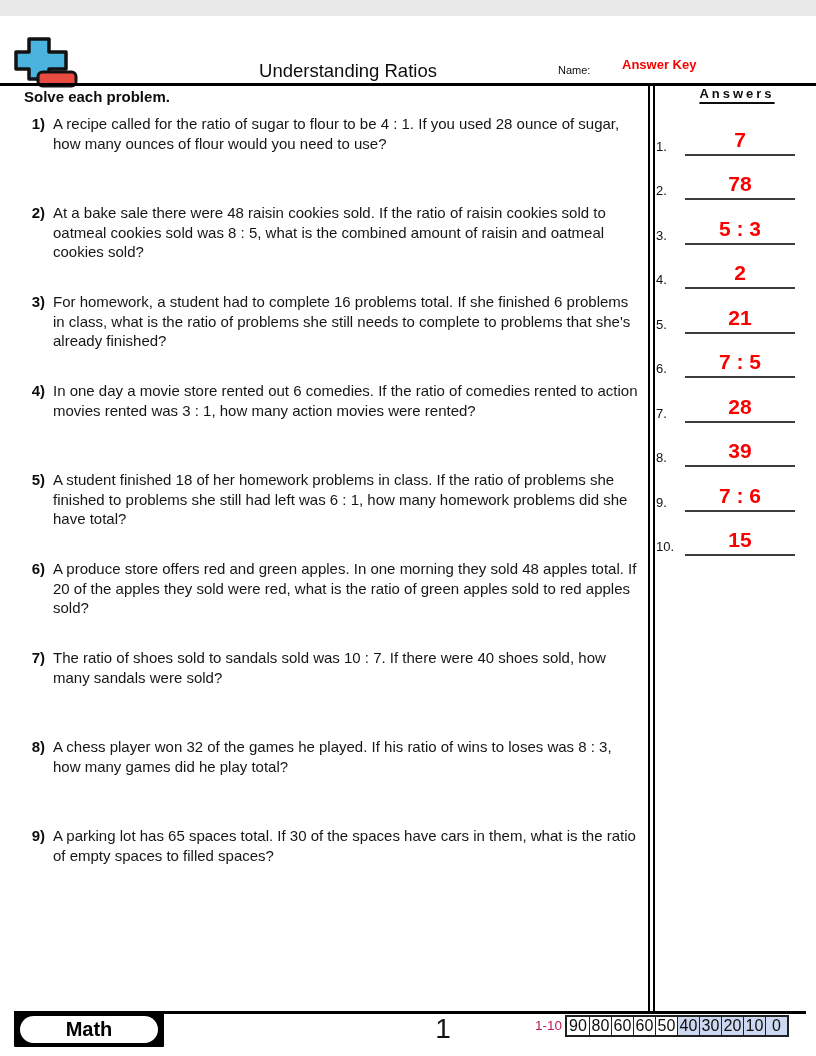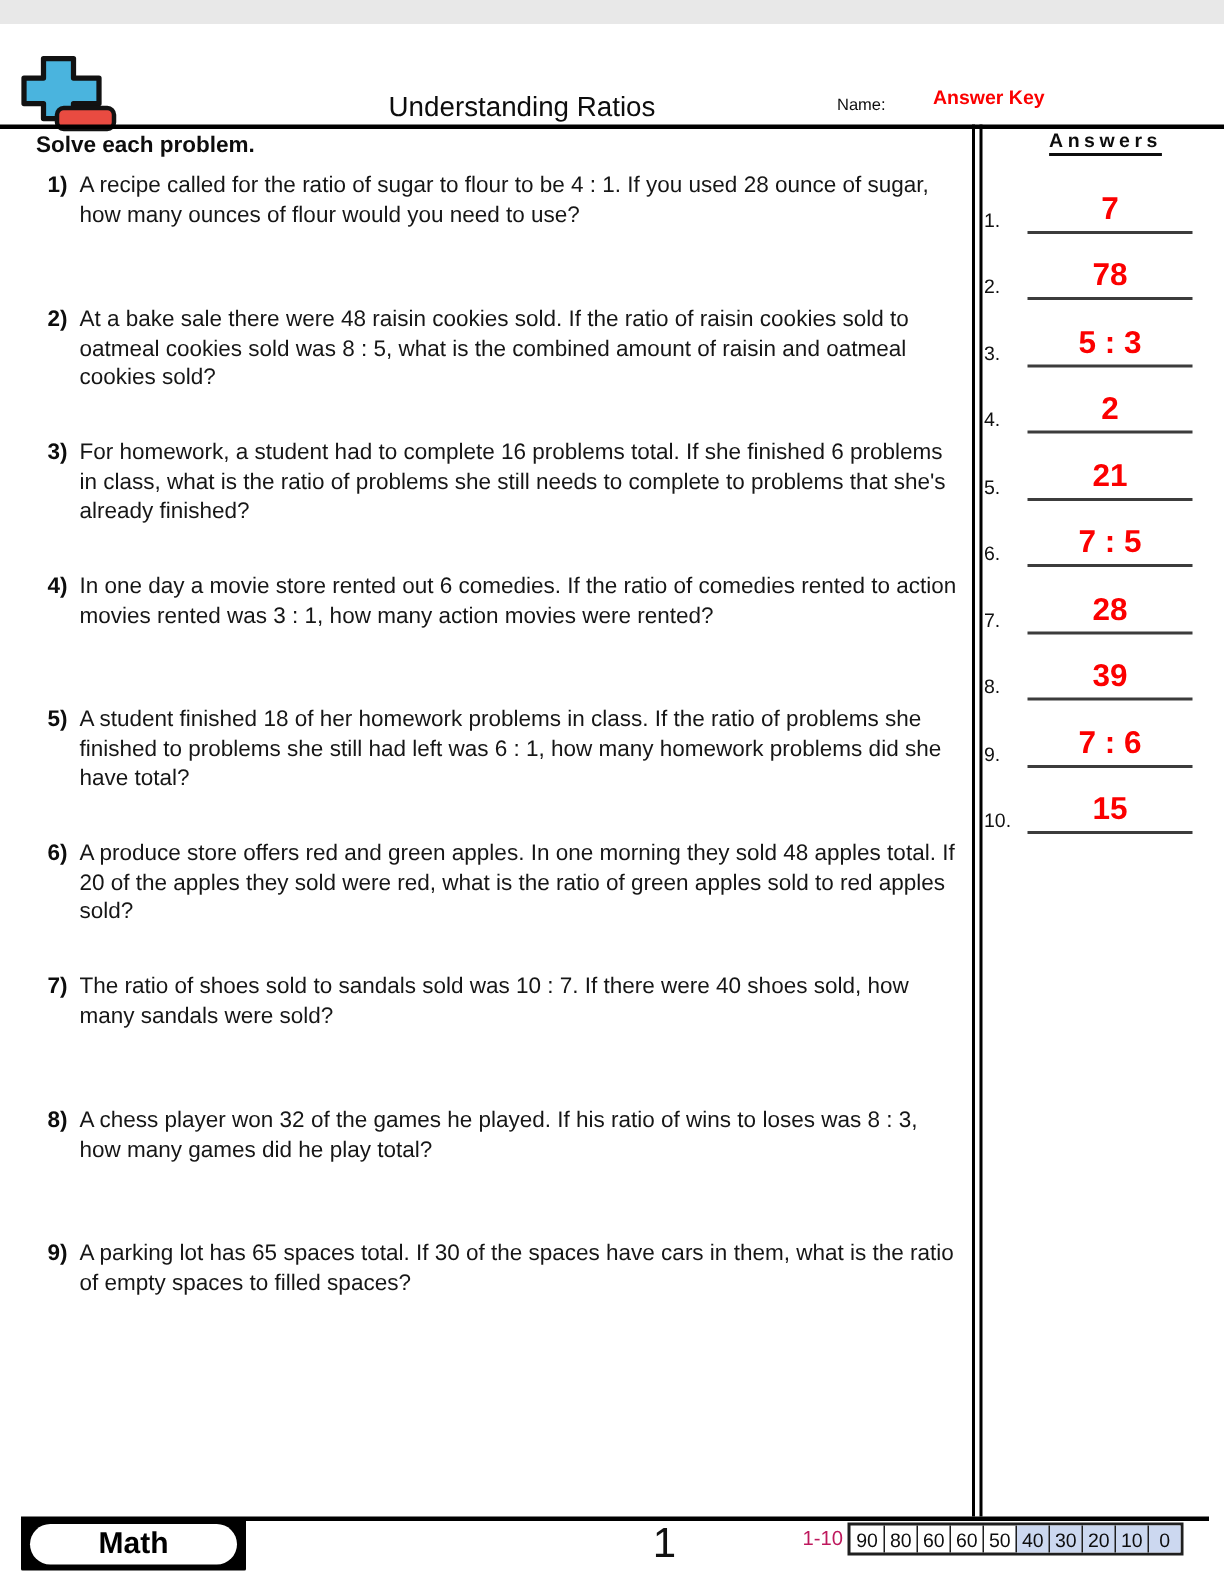--- a/index.html
+++ b/index.html
@@ -58,21 +58,21 @@
   }
   .website { position:absolute; left:173px; top:1040px; font-size:15.5px; color:#4c1d95; }
   .page-num { position:absolute; left:443px; top:997px; transform:translateX(-50%); font-size:28px; color:#111; }
   .score-label { position:absolute; left:535px; top:1002px; font-size:13.5px; color:#be185d; }
   .score-table {
     position:absolute; left:565px; top:999px; height:22px;
     display:flex; border:2px solid #1f1f1f; background:#fff;
   }
   .score-cell {
     width:22px; display:flex; align-items:center; justify-content:center;
-    font-size:13px; color:#0d0d0d; border-left:1.5px solid #1f1f1f;
+    font-size:16px; color:#0d0d0d; border-left:1.5px solid #1f1f1f;
   }
   .score-cell:first-child { border-left:none; }
   .score-cell.hl { background:#ccd8f0; }
 </style>
 </head>
 <body>
 
 <div class="page">
 
   <svg class="logo" width="68" height="53" viewBox="0 0 68 53">

